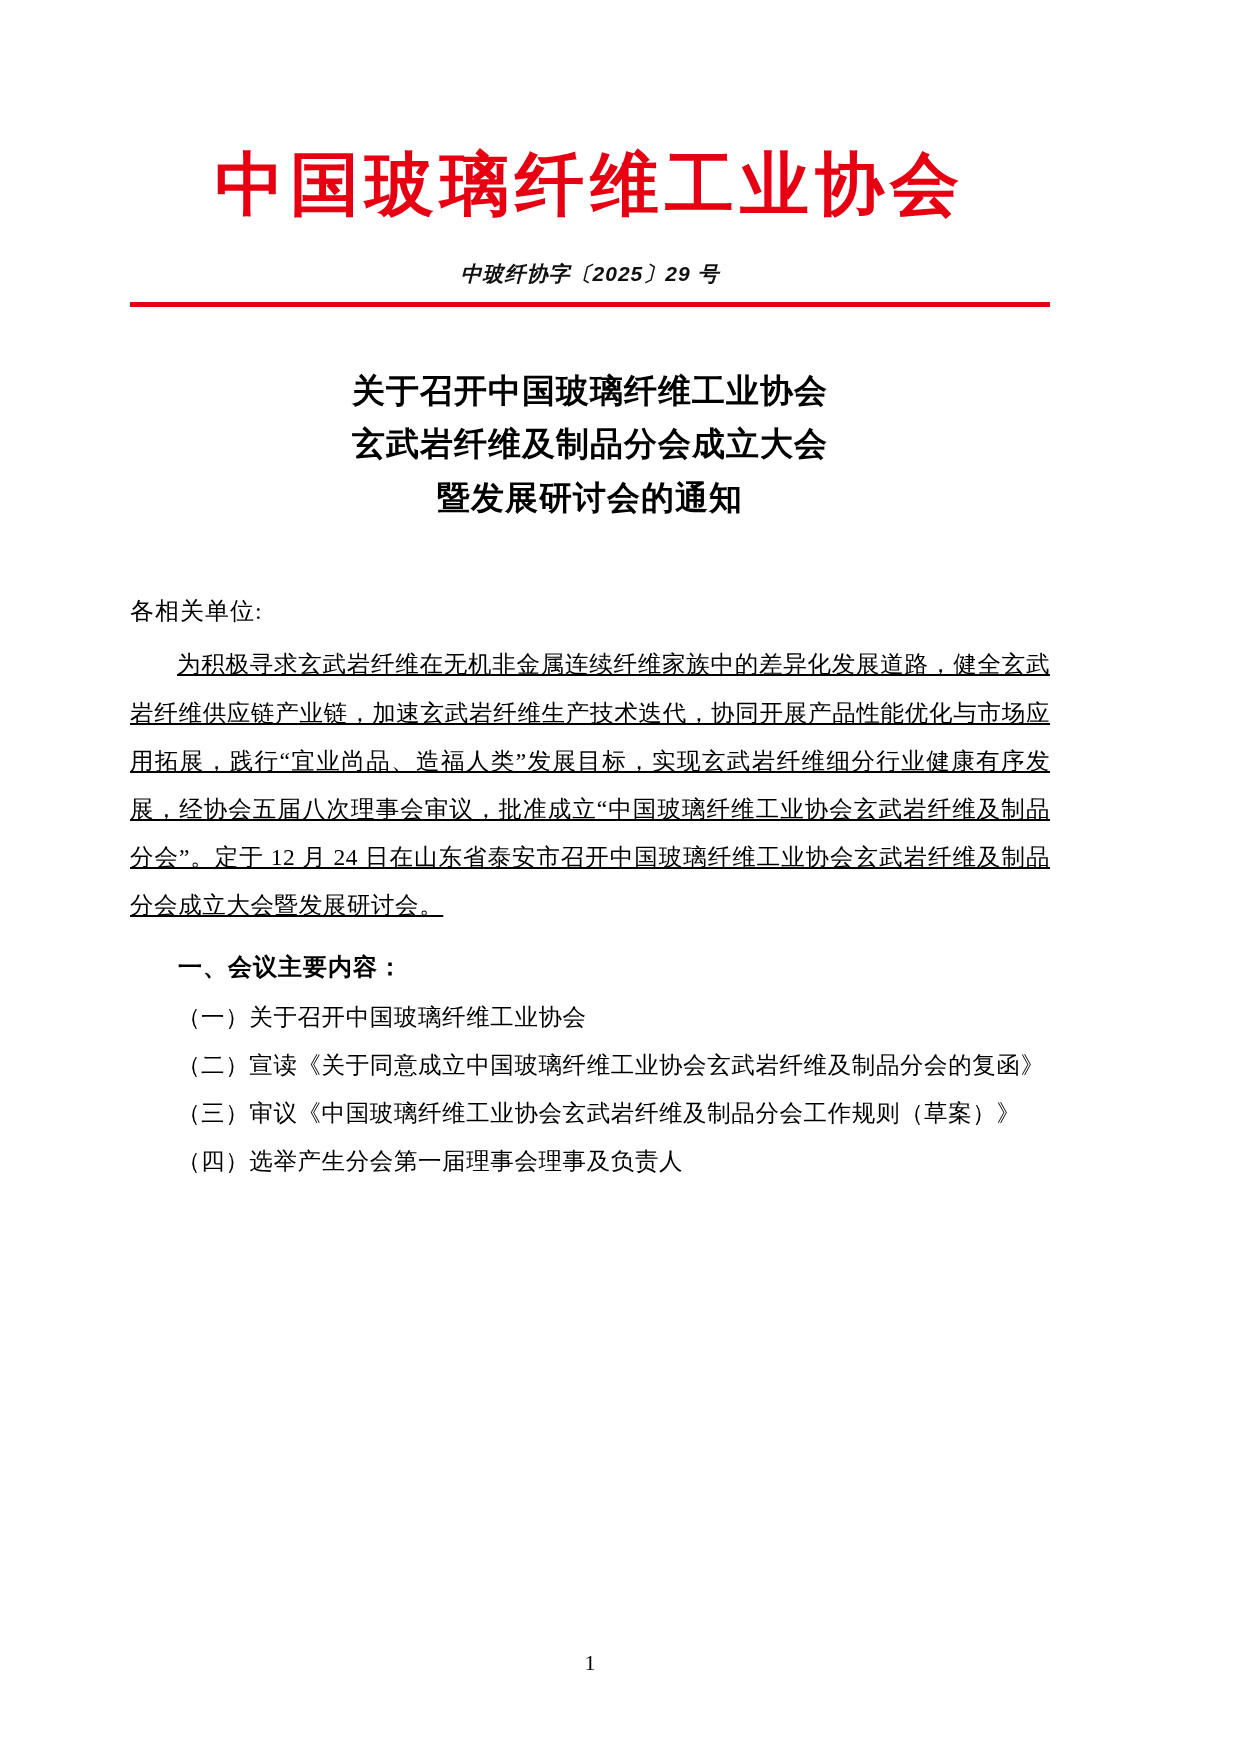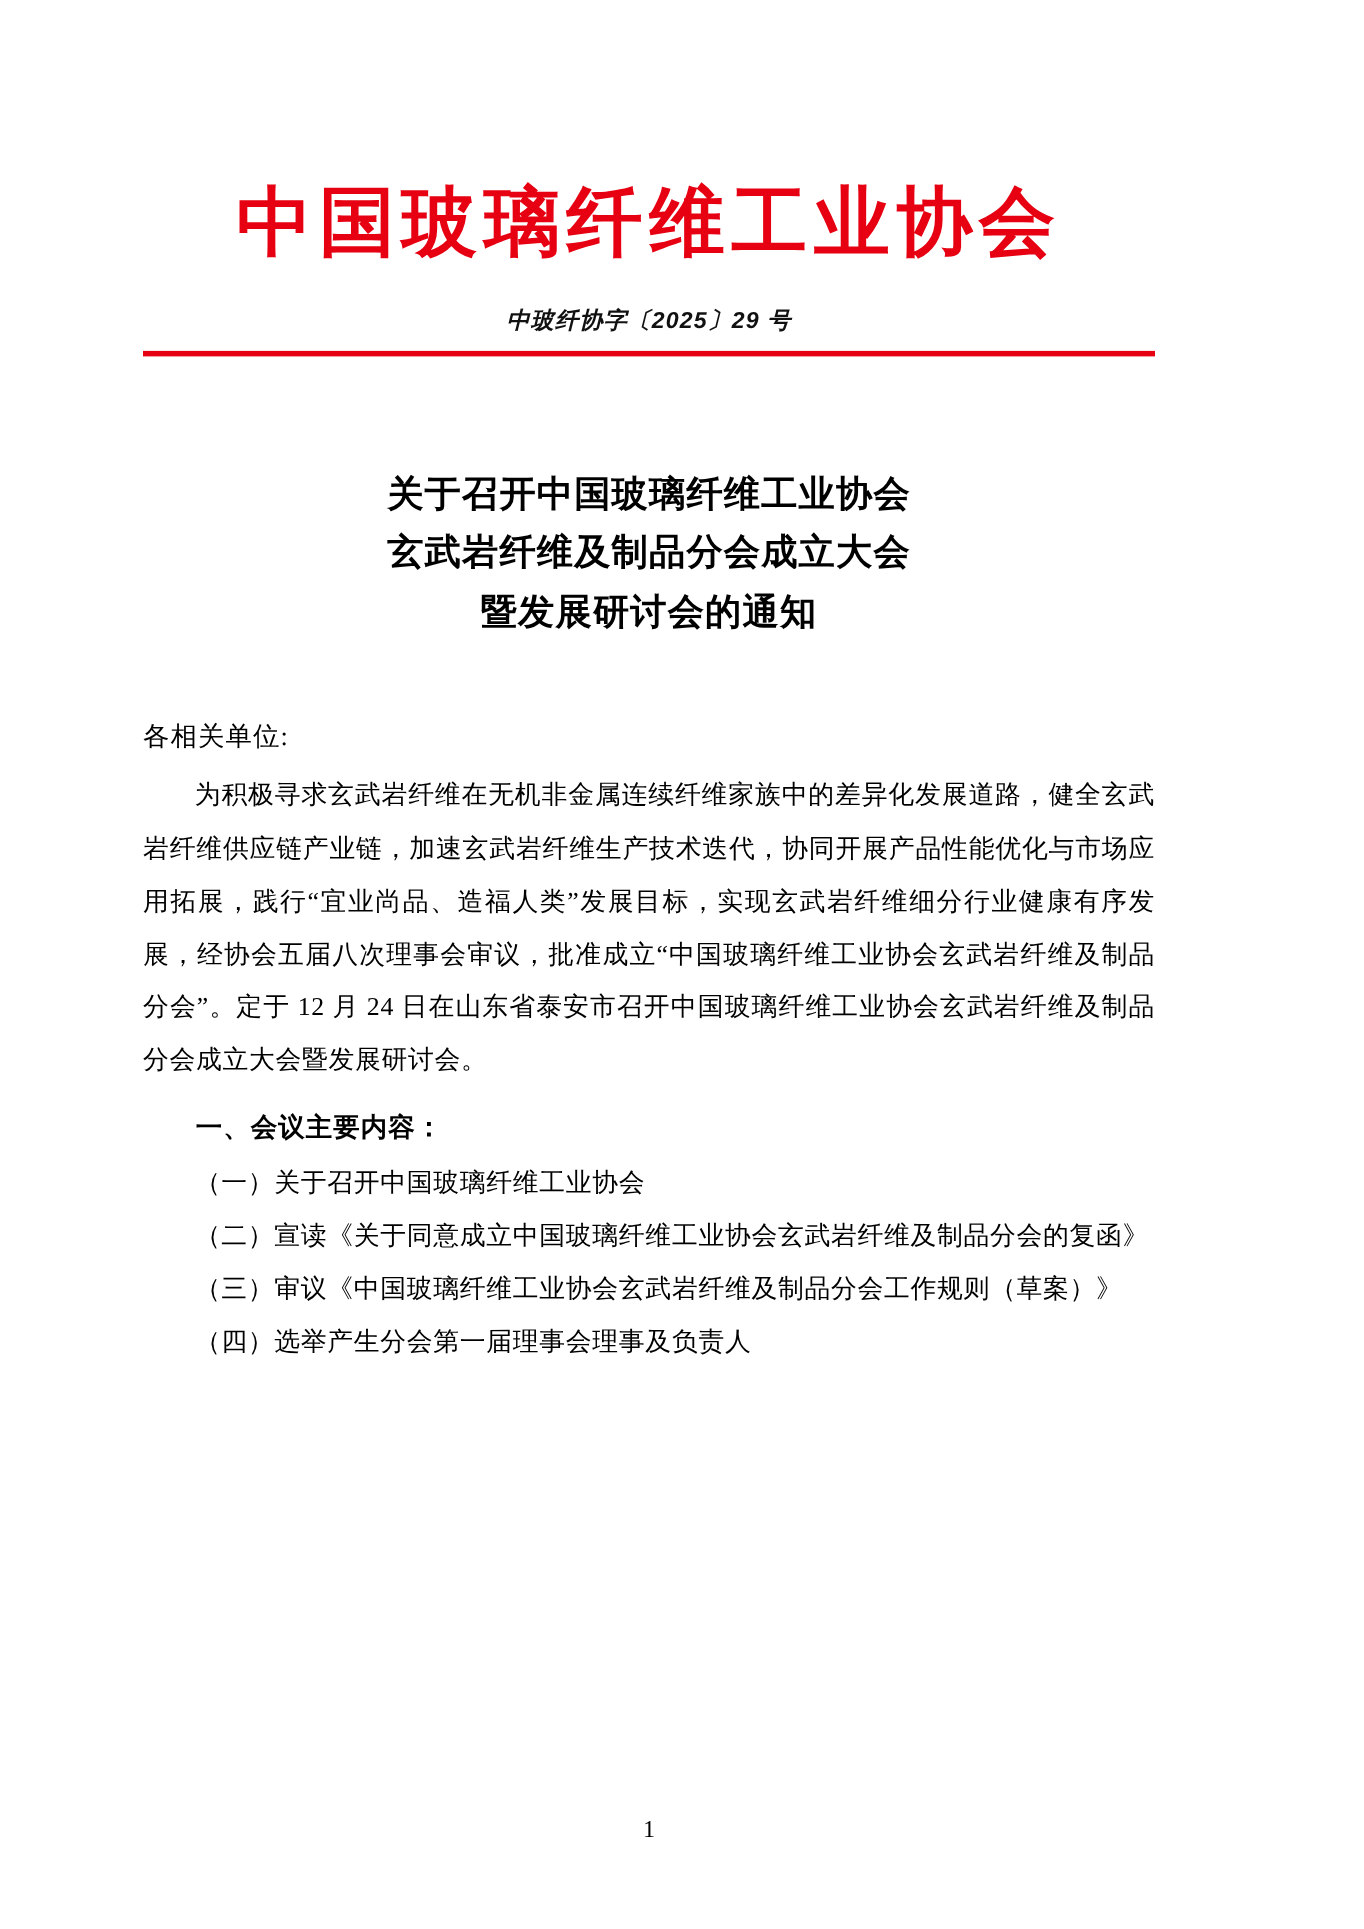--- a/index.html
+++ b/index.html
@@ -16,21 +16,21 @@
     overflow: hidden;
   }
 
   .page {
     position: absolute;
     left: 0;
     top: 0;
     width: 1180px;
     height: 1754px;
     box-sizing: border-box;
-    padding: 17px 130px;
+    padding: 0 130px;
   }
 
   
   .masthead {
     margin-top: 148px;
     text-align: center;
   }
   .org-title {
     color: #e60012;
     font-family: "Liberation Serif", "DejaVu Serif", serif;
@@ -54,21 +54,21 @@
 
   .red-rule {
     margin-top: 14px;
     height: 5px;
     background: #e60012;
     width: 100%;
   }
 
   
   .doc-title {
-    margin-top: 100px;
+    margin-top: 58px;
     text-align: center;
     font-weight: bold;
     font-size: 33px;
     line-height: 1.62;
     letter-spacing: 1px;
   }
   .doc-title div { white-space: nowrap; }
 
   
   .body-text {
@@ -81,20 +81,21 @@
   }
   .salutation {
     font-weight: normal;
     font-size: 24px;
     letter-spacing: 1px;
     margin-bottom: 4px;
   }
   .para {
     text-indent: 2em;
     margin: 0;
+    text-decoration: underline;
   }
   .section-heading {
     text-indent: 2em;
     font-weight: bold;
     font-size: 24px;
     margin: 14px 0 0 0;
     letter-spacing: 1px;
   }
   .item {
     text-indent: 2em;

